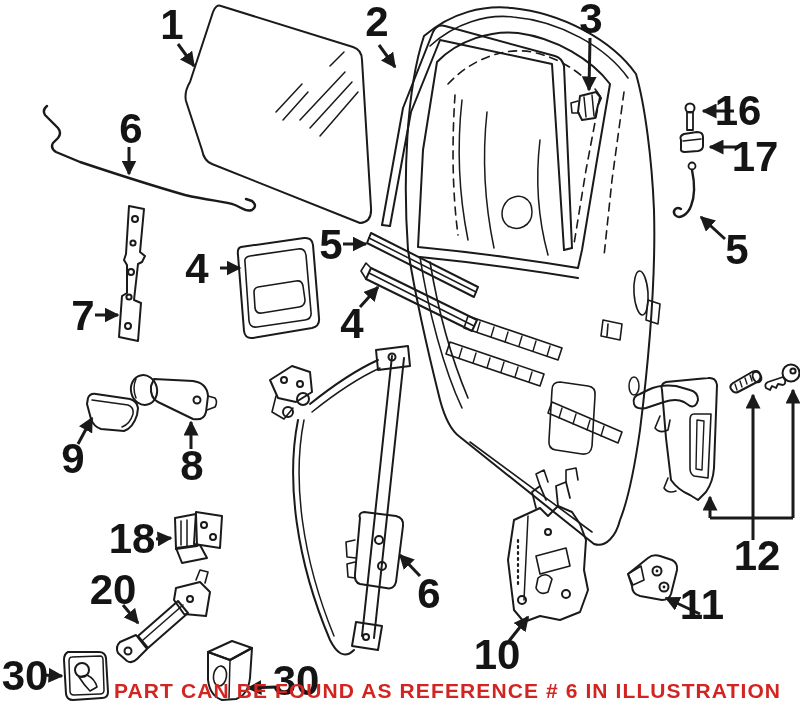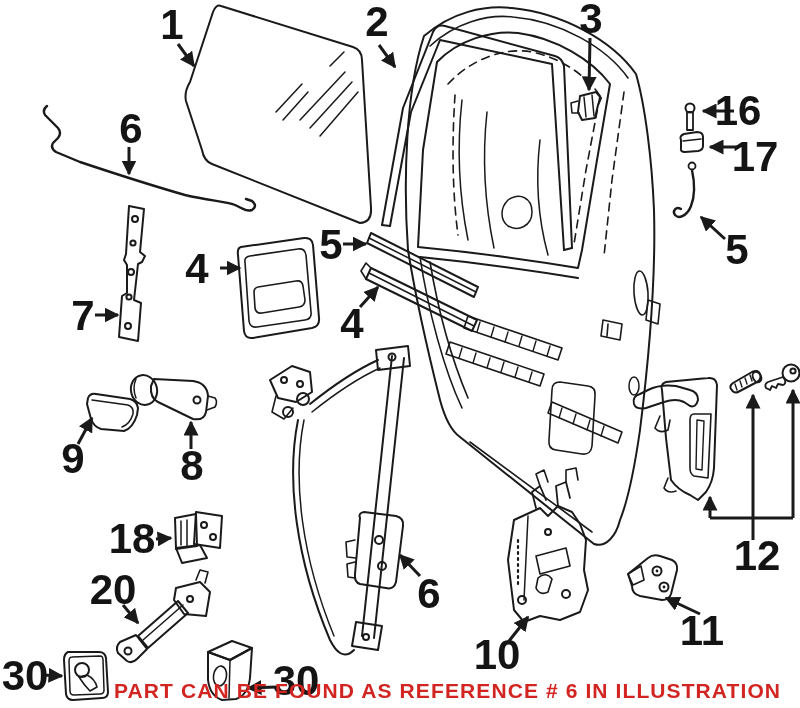--- a/index.html
+++ b/index.html
@@ -265,21 +265,21 @@
   <div class="callout" style="left:172px;top:25px">1</div>
   <div class="callout" style="left:377px;top:22px">2</div>
   <div class="callout" style="left:591px;top:19px">3</div>
   <div class="callout" style="left:352px;top:324px">4</div>
   <div class="callout" style="left:331px;top:245px">5</div>
   <div class="callout" style="left:429px;top:594px">6</div>
   <div class="callout" style="left:83px;top:316px">7</div>
   <div class="callout" style="left:192px;top:466px">8</div>
   <div class="callout" style="left:73px;top:459px">9</div>
   <div class="callout" style="left:497px;top:655px">10</div>
-  <div class="callout" style="left:702px;top:631px">11</div>
+  <div class="callout" style="left:702px;top:605px">11</div>
   <div class="callout" style="left:757px;top:556px">12</div>
   <div class="callout" style="left:197px;top:269px">4</div>
   <div class="callout" style="left:131px;top:129px">6</div>
   <div class="callout" style="left:737px;top:250px">5</div>
   <div class="callout" style="left:738px;top:111px">16</div>
   <div class="callout" style="left:755px;top:157px">17</div>
   <div class="callout" style="left:132px;top:539px">18</div>
   <div class="callout" style="left:113px;top:590px">20</div>
   <div class="callout" style="left:296px;top:681px">30</div>
   <div class="callout" style="left:25px;top:676px">30</div>

